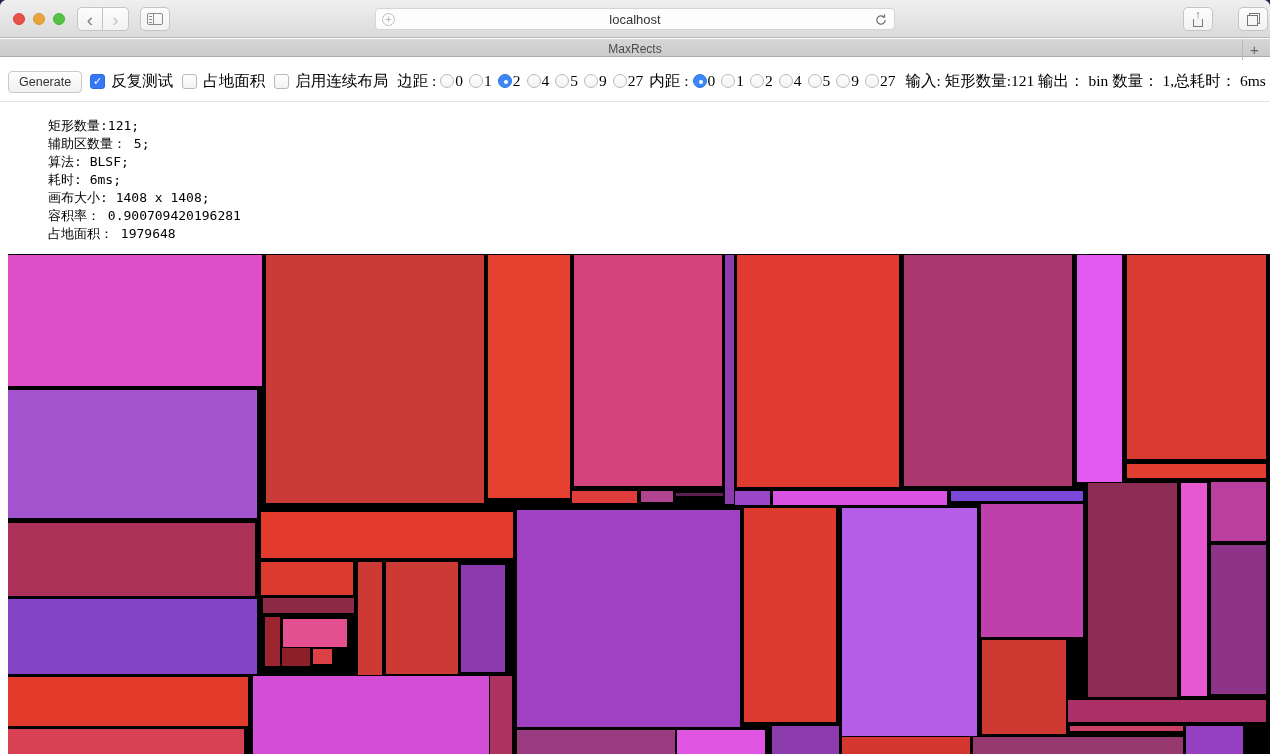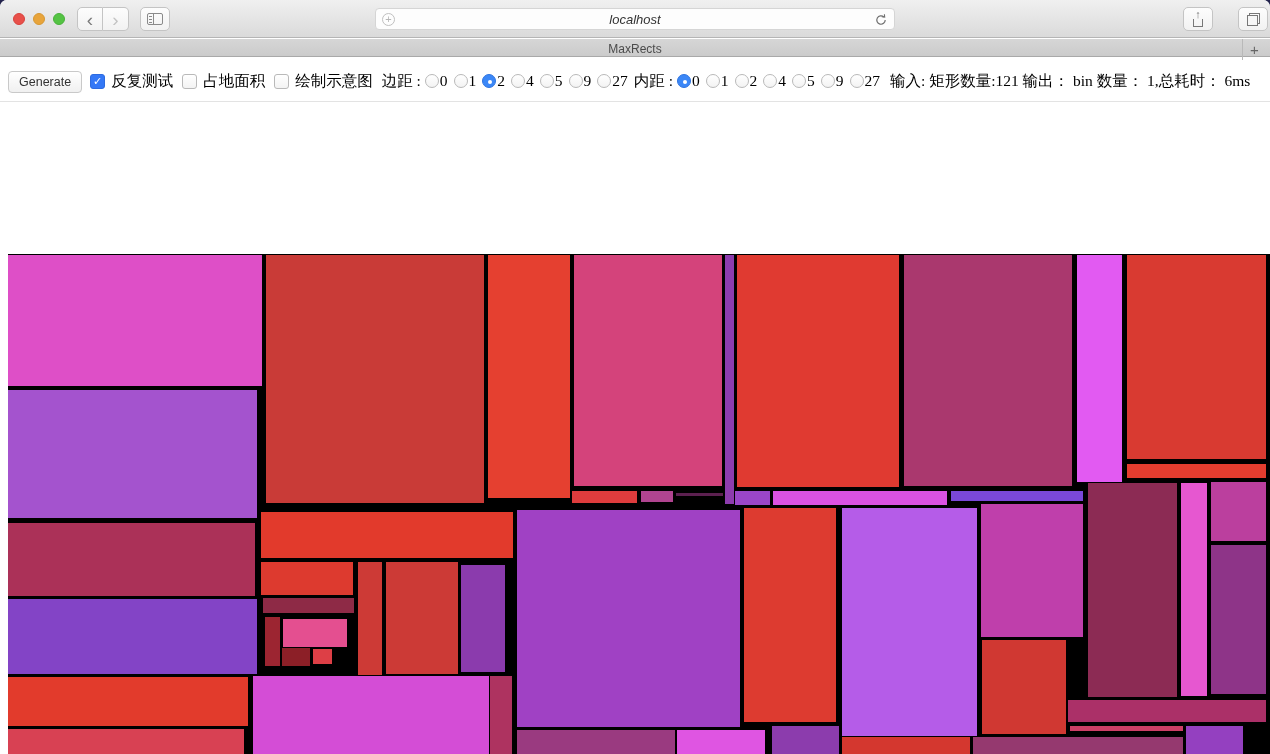--- a/index.html
+++ b/index.html
@@ -26,21 +26,21 @@
                  background:linear-gradient(#fdfdfd,#f2f2f2); border:1px solid #c4c4c4;
                  border-radius:5px; display:flex; align-items:center; justify-content:center; }
   .sidebar-glyph { width:16px; height:12px; border:1px solid #8a8a8a; border-radius:2px; position:relative; }
   .sidebar-glyph::before { content:""; position:absolute; left:0; top:0; width:5px; height:10px;
         border-right:1px solid #8a8a8a;
         background:repeating-linear-gradient(#0000 0 1px,#8a8a8a 1px 2px,#0000 2px 3px);
         background-size:3px 8px; background-position:1px 1px; background-repeat:no-repeat; }
   #urlfield { position:absolute; left:375px; top:8px; width:520px; height:22px;
               background:#fdfdfd; border:1px solid #d5d5d5; border-radius:4px; }
   #url-text { position:absolute; left:0; right:0; top:3px; text-align:center;
-              font-size:13px; color:#333;font-style:italic; }
+              font-size:13px; color:#333; }
   #url-badge { position:absolute; left:6px; top:4px; width:13px; height:13px; border:1px solid #c0c0c0;
                border-radius:50%; color:#b5b5b5; font-size:11px; line-height:11px; text-align:center; }
   #reload-btn { position:absolute; right:6px; top:4px; width:14px; height:14px; }
   #share-btn, #tabs-btn { position:absolute; top:7px; width:30px; height:24px;
               background:linear-gradient(#fdfdfd,#f2f2f2); border:1px solid #c4c4c4;
               border-radius:5px; display:flex; align-items:center; justify-content:center; }
   #share-btn { left:1183px; }
   #tabs-btn  { left:1238px; }
   .share-glyph { position:relative; width:12px; height:15px; }
   .share-glyph .box { position:absolute; left:1px; bottom:0; width:10px; height:8px;
@@ -144,21 +144,21 @@
     <span class="cb-item">
       <span class="checkbox checked"></span>
       <span>反复测试</span>
     </span>
     <span class="cb-item">
       <span class="checkbox"></span>
       <span>占地面积</span>
     </span>
     <span class="cb-item">
       <span class="checkbox"></span>
-      <span>绘制示意图</span>
+      <span>启用连续布局</span>
     </span>
 
     <span class="grp-label">边距 :</span>
     <span id="margin-radios"><span class="radio-item">
           <span class="radio"></span>
           <span>0</span>
         </span><span class="radio-item">
           <span class="radio"></span>
           <span>1</span>
         </span><span class="radio-item">
@@ -198,20 +198,29 @@
           <span class="radio"></span>
           <span>9</span>
         </span><span class="radio-item">
           <span class="radio"></span>
           <span>27</span>
         </span></span>
 
     <span id="io-summary">输入: 矩形数量:121 输出： bin 数量： 1,总耗时： 6ms</span>
   </div>
 
+  <div id="stats">
+      <div>矩形数量:121;</div>
+      <div>辅助区数量： 5;</div>
+      <div>算法: BLSF;</div>
+      <div>耗时: 6ms;</div>
+      <div>画布大小: 1408 x 1408;</div>
+      <div>容积率： 0.900709420196281</div>
+      <div>占地面积： 1979648</div>
+    </div>
 
   <div id="canvas" style="background: rgb(0, 0, 0);">
       <div class="rect" style="left: 0px; top: 1px; width: 254px; height: 131px; background: rgb(222, 79, 199);"></div>
       <div class="rect" style="left: 0px; top: 136px; width: 249px; height: 128px; background: rgb(164, 83, 206);"></div>
       <div class="rect" style="left: 0px; top: 269px; width: 247px; height: 73px; background: rgb(171, 49, 88);"></div>
       <div class="rect" style="left: 0px; top: 345px; width: 249px; height: 75px; background: rgb(131, 68, 198);"></div>
       <div class="rect" style="left: 0px; top: 423px; width: 240px; height: 49px; background: rgb(226, 59, 44);"></div>
       <div class="rect" style="left: 0px; top: 475px; width: 236px; height: 25px; background: rgb(216, 65, 83);"></div>
       <div class="rect" style="left: 258px; top: 1px; width: 218px; height: 248px; background: rgb(201, 59, 55);"></div>
       <div class="rect" style="left: 480px; top: 1px; width: 82px; height: 243px; background: rgb(229, 64, 48);"></div>

